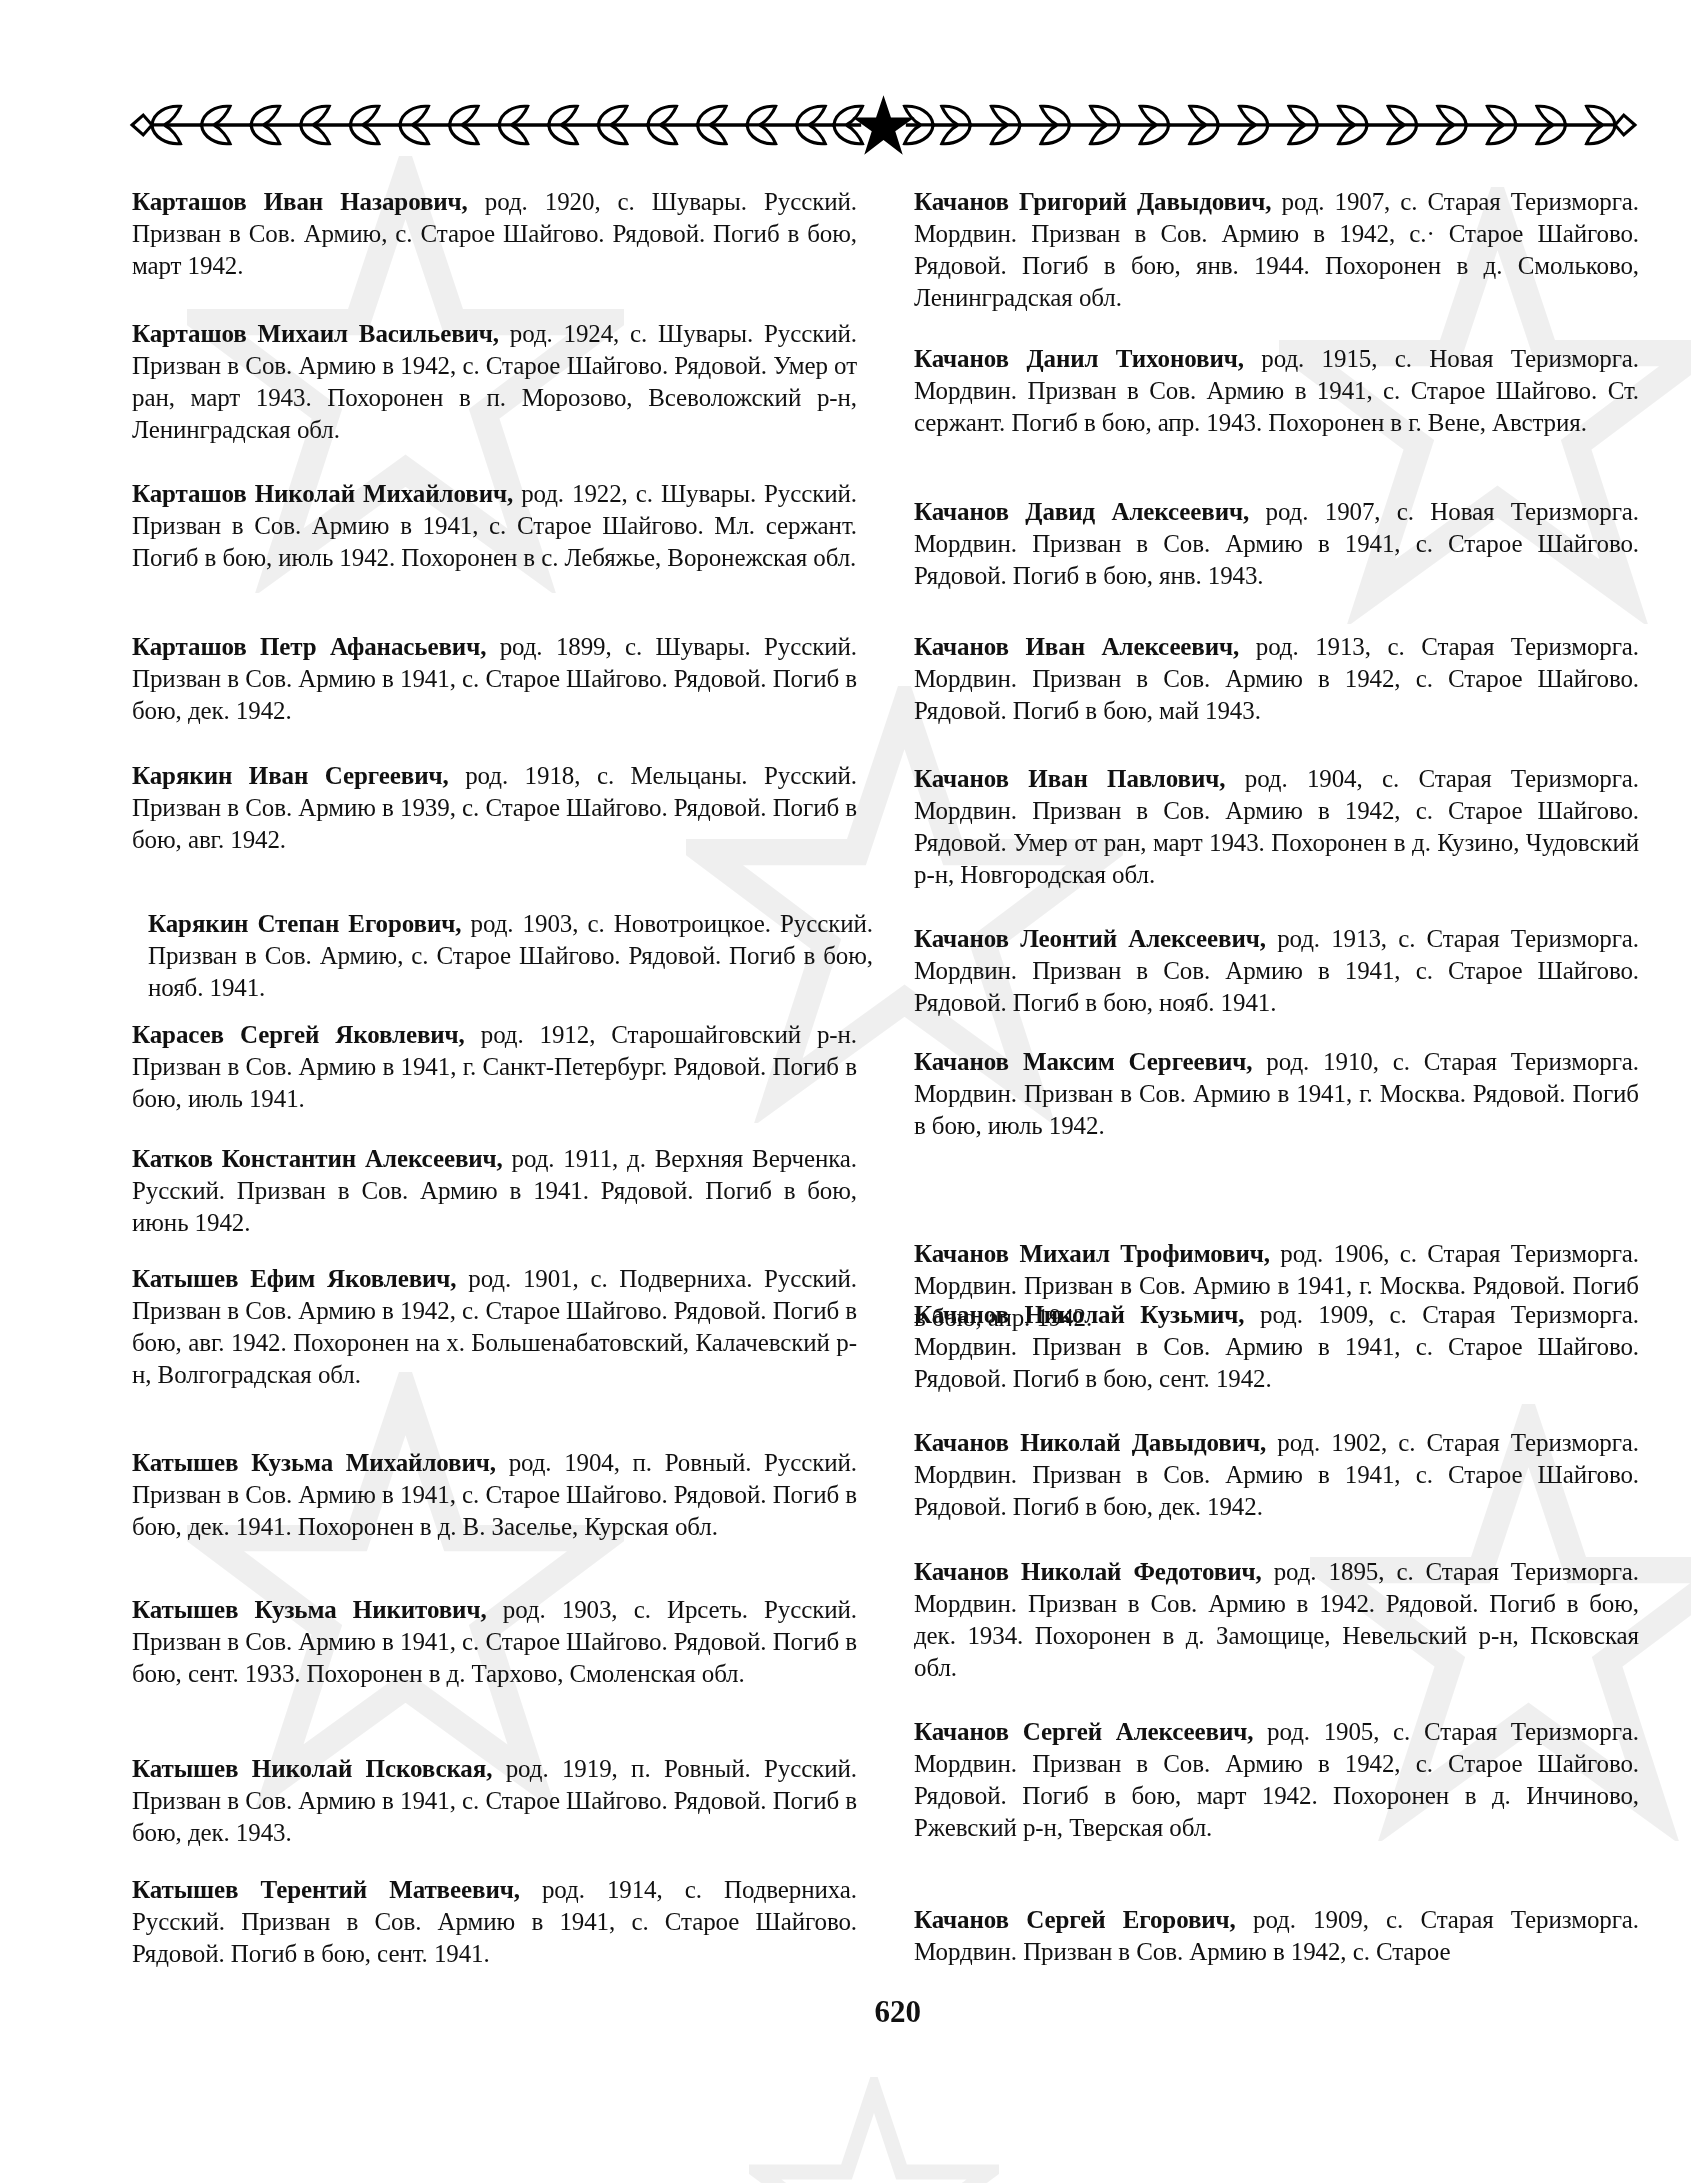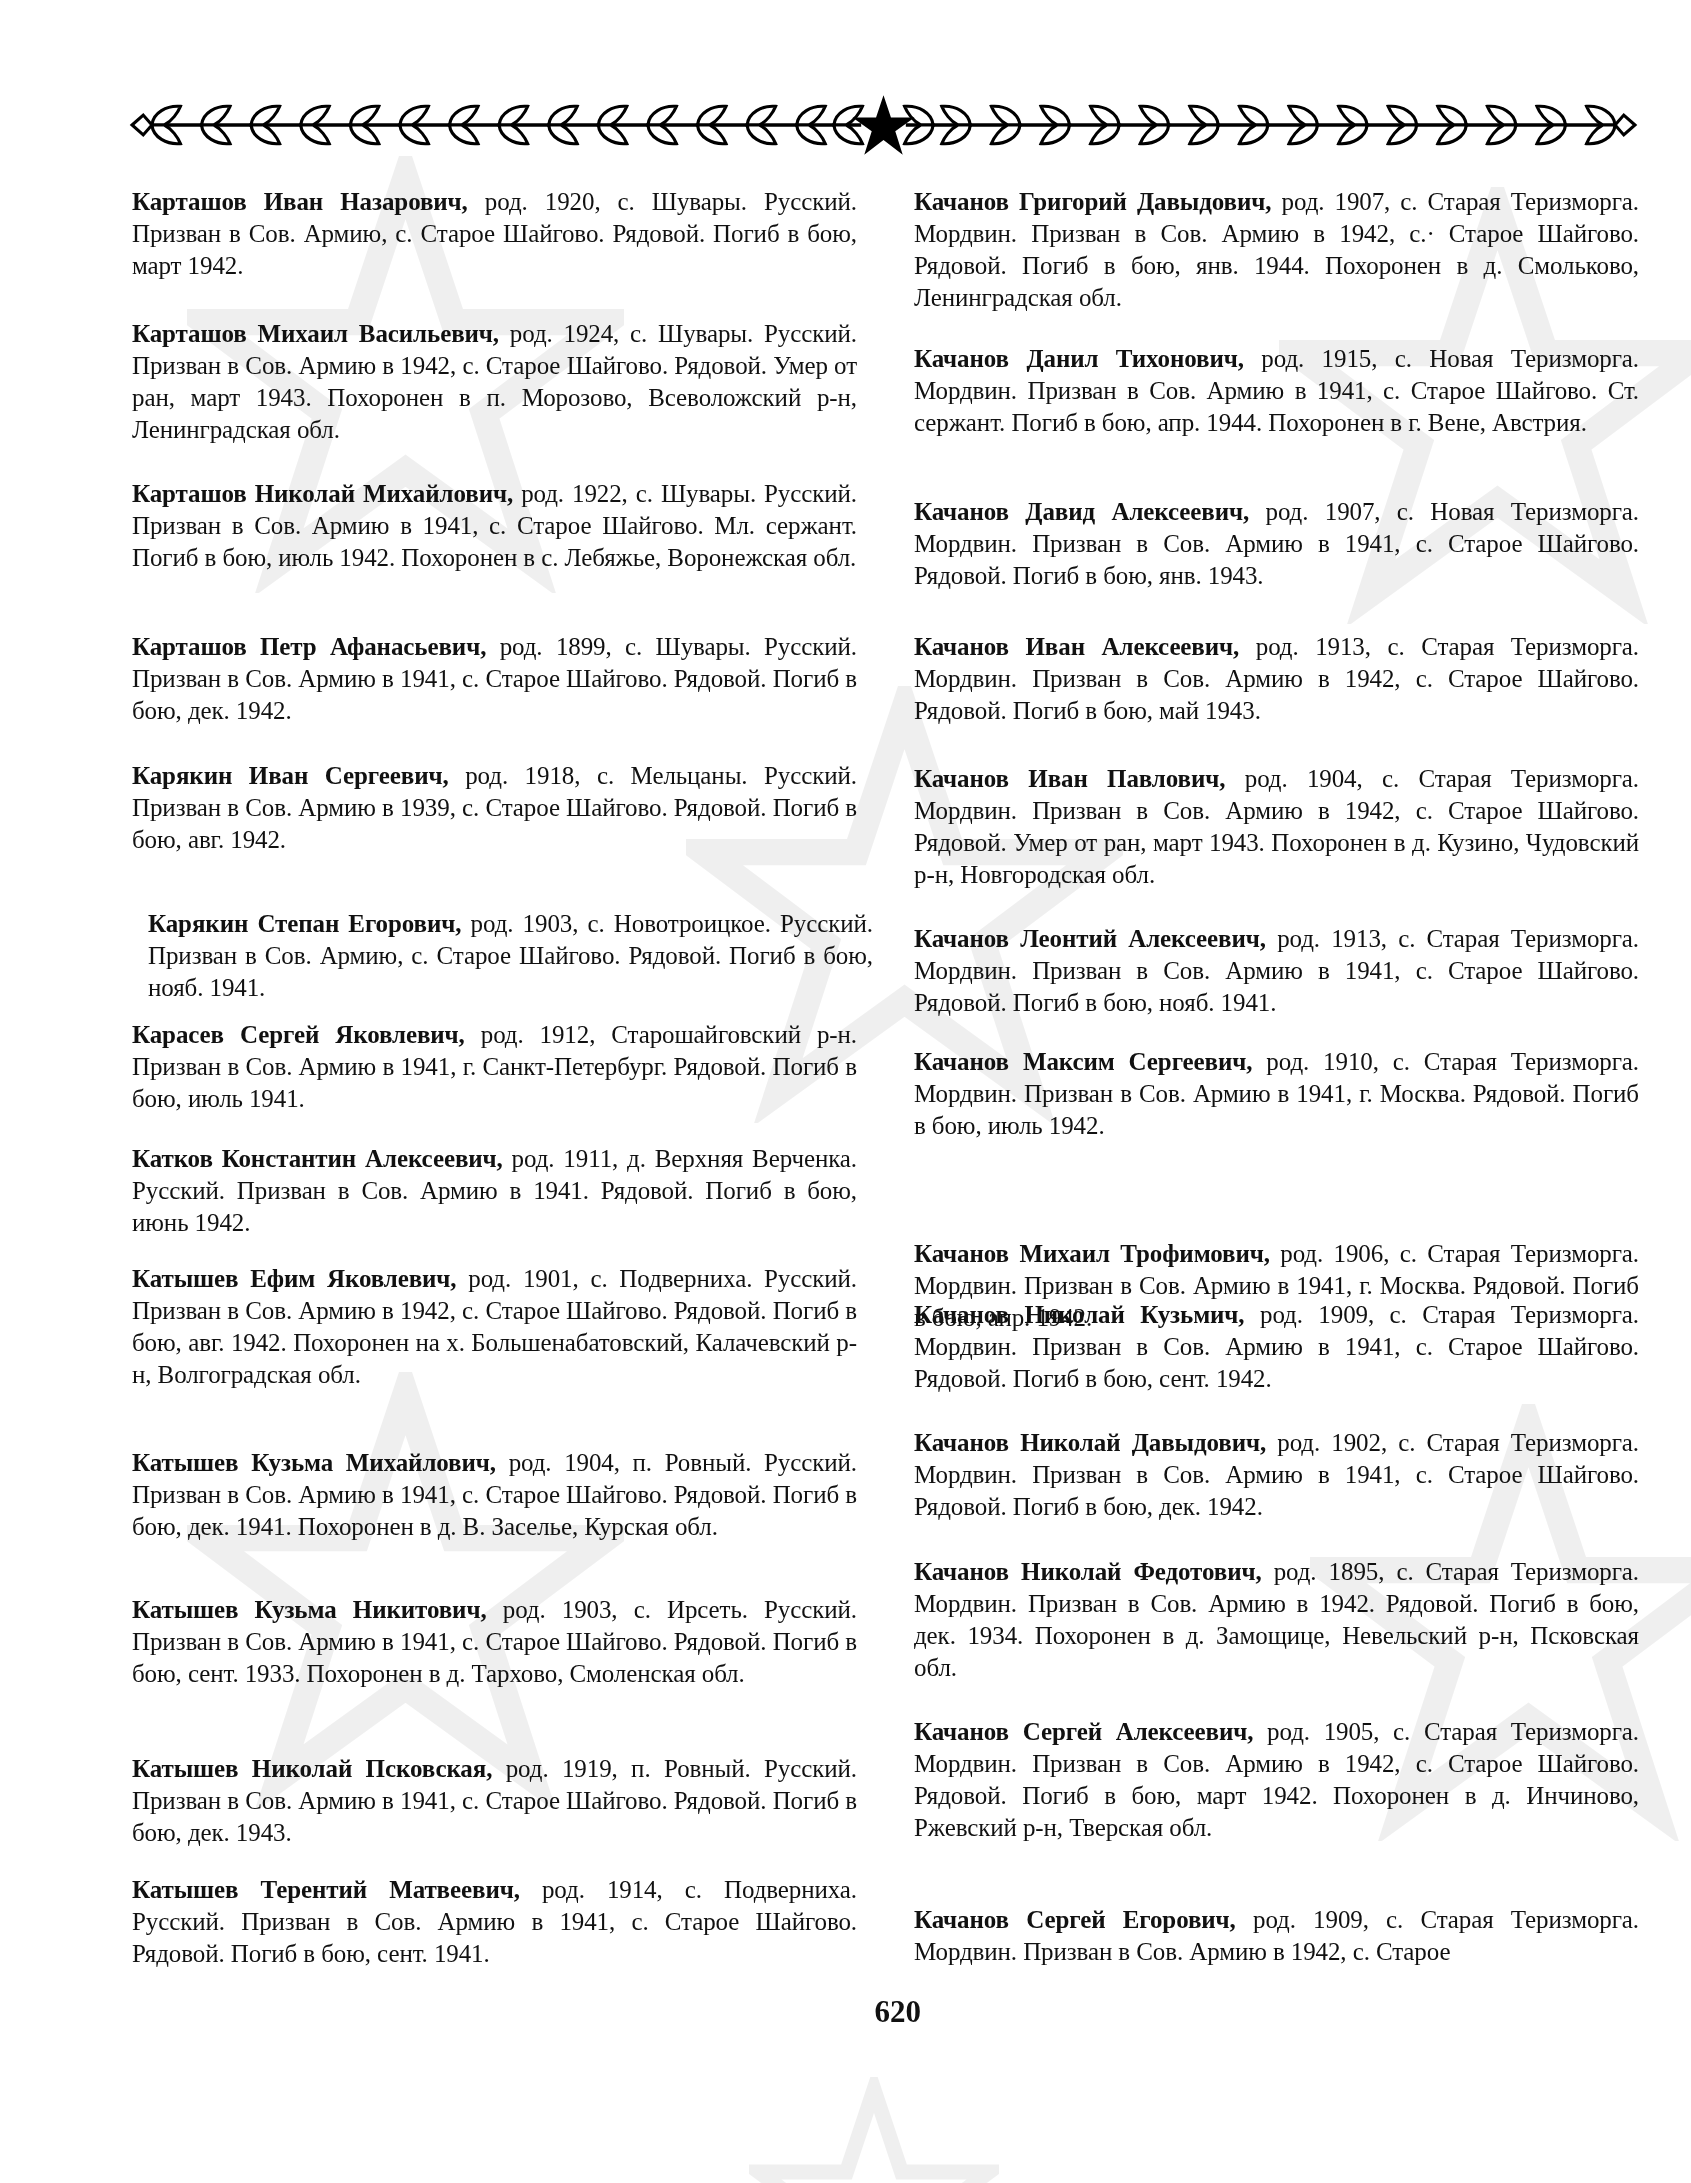--- a/index.html
+++ b/index.html
@@ -107,21 +107,21 @@
     <p class="entry" style="top:1143px;margin:0"><span class="name">Катков Константин Алексеевич,</span><span> род. 1911, д. Верхняя Верченка. Русский. Призван в Сов. Армию в 1941. Рядовой. Погиб в бою, июнь 1942.</span></p>
     <p class="entry" style="top:1263px;margin:0"><span class="name">Катышев Ефим Яковлевич,</span><span> род. 1901, с. Подверниха. Русский. Призван в Сов. Армию в 1942, с. Старое Шайгово. Рядовой. Погиб в бою, авг. 1942. Похоронен на х. Большенабатовский, Калачевский р-н, Волгоградская обл.</span></p>
     <p class="entry" style="top:1447px;margin:0"><span class="name">Катышев Кузьма Михайлович,</span><span> род. 1904, п. Ровный. Русский. Призван в Сов. Армию в 1941, с. Старое Шайгово. Рядовой. Погиб в бою, дек. 1941. Похоронен в д. В. Заселье, Курская обл.</span></p>
     <p class="entry" style="top:1594px;margin:0"><span class="name">Катышев Кузьма Никитович,</span><span> род. 1903, с. Ирсеть. Русский. Призван в Сов. Армию в 1941, с. Старое Шайгово. Рядовой. Погиб в бою, сент. 1933. Похоронен в д. Тархово, Смоленская обл.</span></p>
     <p class="entry" style="top:1753px;margin:0"><span class="name">Катышев Николай Псковская,</span><span> род. 1919, п. Ров­ный. Русский. Призван в Сов. Армию в 1941, с. Старое Шайгово. Рядовой. Погиб в бою, дек. 1943.</span></p>
     <p class="entry" style="top:1874px;margin:0"><span class="name">Катышев Терентий Матвеевич,</span><span> род. 1914, с. Подвер­ниха. Русский. Призван в Сов. Армию в 1941, с. Старое Шайгово. Рядовой. Погиб в бою, сент. 1941.</span></p>
   </div>
 
   <div class="column col-right">
     <p class="entry" style="top:186px;margin:0"><span class="name">Качанов Григорий Давыдович,</span><span> род. 1907, с. Старая Теризморга. Мордвин. Призван в Сов. Армию в 1942, с.· Старое Шайгово. Рядовой. Погиб в бою, янв. 1944. Похоронен в д. Смольково, Ленинградская обл.</span></p>
-    <p class="entry" style="top:343px;margin:0"><span class="name">Качанов Данил Тихонович,</span><span> род. 1915, с. Новая Териз­морга. Мордвин. Призван в Сов. Армию в 1941, с. Старое Шайгово. Ст. сержант. Погиб в бою, апр. 1944. Похоро­нен в г. Вене, Австрия.</span></p>
+    <p class="entry" style="top:343px;margin:0"><span class="name">Качанов Данил Тихонович,</span><span> род. 1915, с. Новая Териз­морга. Мордвин. Призван в Сов. Армию в 1941, с. Старое Шайгово. Ст. сержант. Погиб в бою, апр. 1943. Похоро­нен в г. Вене, Австрия.</span></p>
     <p class="entry" style="top:496px;margin:0"><span class="name">Качанов Давид Алексеевич,</span><span> род. 1907, с. Новая Териз­морга. Мордвин. Призван в Сов. Армию в 1941, с. Старое Шайгово. Рядовой. Погиб в бою, янв. 1943.</span></p>
     <p class="entry" style="top:631px;margin:0"><span class="name">Качанов Иван Алексеевич,</span><span> род. 1913, с. Старая Териз­морга. Мордвин. Призван в Сов. Армию в 1942, с. Старое Шайгово. Рядовой. Погиб в бою, май 1943.</span></p>
     <p class="entry" style="top:763px;margin:0"><span class="name">Качанов Иван Павлович,</span><span> род. 1904, с. Старая Териз­морга. Мордвин. Призван в Сов. Армию в 1942, с. Старое Шайгово. Рядовой. Умер от ран, март 1943. Похоронен в д. Кузино, Чудовский р-н, Новгородская обл.</span></p>
     <p class="entry" style="top:923px;margin:0"><span class="name">Качанов Леонтий Алексеевич,</span><span> род. 1913, с. Старая Теризморга. Мордвин. Призван в Сов. Армию в 1941, с. Старое Шайгово. Рядовой. Погиб в бою, нояб. 1941.</span></p>
     <p class="entry" style="top:1046px;margin:0"><span class="name">Качанов Максим Сергеевич,</span><span> род. 1910, с. Старая Теризморга. Мордвин. Призван в Сов. Армию в 1941, г. Москва. Рядовой. Погиб в бою, июль 1942.</span></p>
     <p class="entry" style="top:1238px;margin:0"><span class="name">Качанов Михаил Трофимович,</span><span> род. 1906, с. Старая Теризморга. Мордвин. Призван в Сов. Армию в 1941, г. Москва. Рядовой. Погиб в бою, апр. 1942.</span></p>
     <p class="entry" style="top:1299px;margin:0"><span class="name">Качанов Николай Кузьмич,</span><span> род. 1909, с. Старая Теризморга. Мордвин. Призван в Сов. Армию в 1941, с. Старое Шайгово. Рядовой. Погиб в бою, сент. 1942.</span></p>
     <p class="entry" style="top:1427px;margin:0"><span class="name">Качанов Николай Давыдович,</span><span> род. 1902, с. Старая Теризморга. Мордвин. Призван в Сов. Армию в 1941, с. Старое Шайгово. Рядовой. Погиб в бою, дек. 1942.</span></p>
     <p class="entry" style="top:1556px;margin:0"><span class="name">Качанов Николай Федотович,</span><span> род. 1895, с. Старая Теризморга. Мордвин. Призван в Сов. Армию в 1942. Рядовой. Погиб в бою, дек. 1934. Похоронен в д. Замощи­це, Невельский р-н, Псковская обл.</span></p>
     <p class="entry" style="top:1716px;margin:0"><span class="name">Качанов Сергей Алексеевич,</span><span> род. 1905, с. Старая Теризморга. Мордвин. Призван в Сов. Армию в 1942, с. Старое Шайгово. Рядовой. Погиб в бою, март 1942. Похоронен в д. Инчиново, Ржевский р-н, Тверская обл.</span></p>

